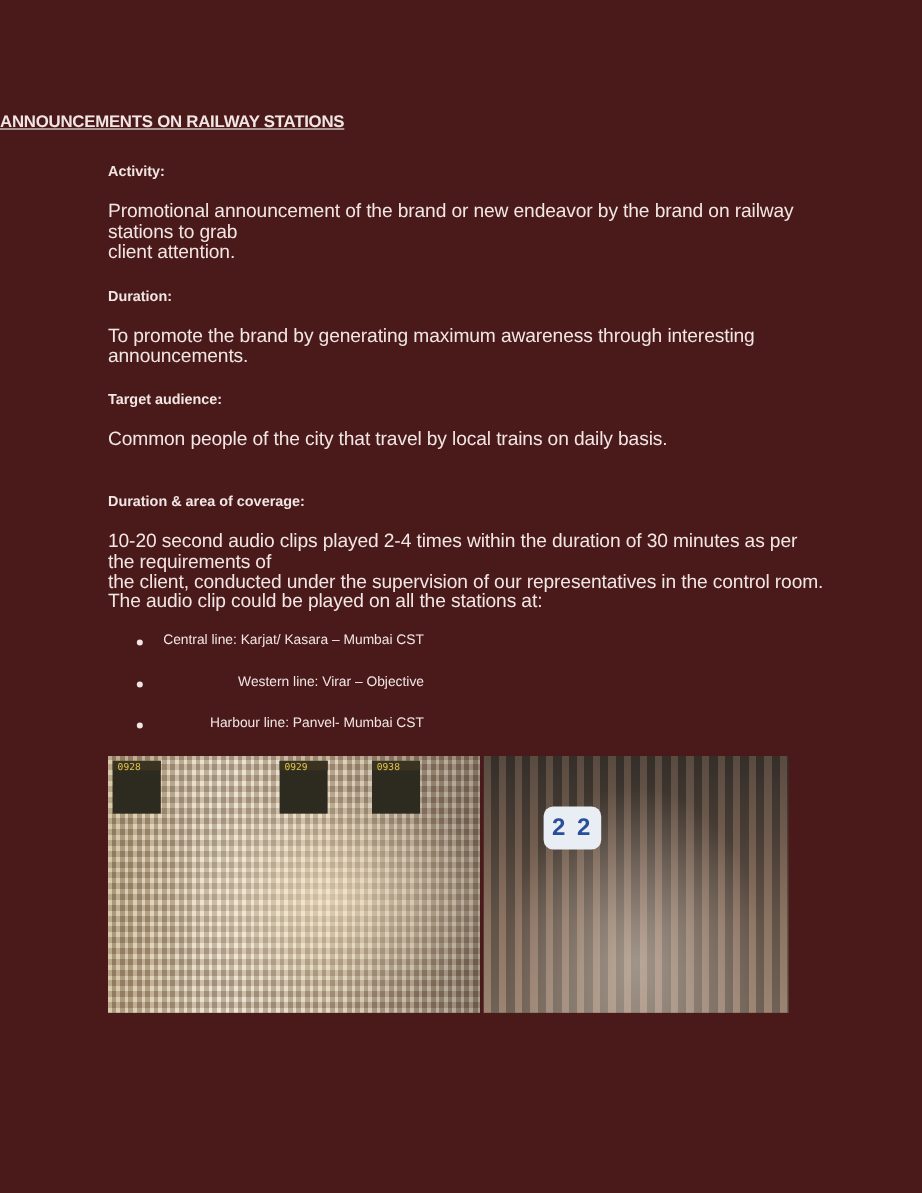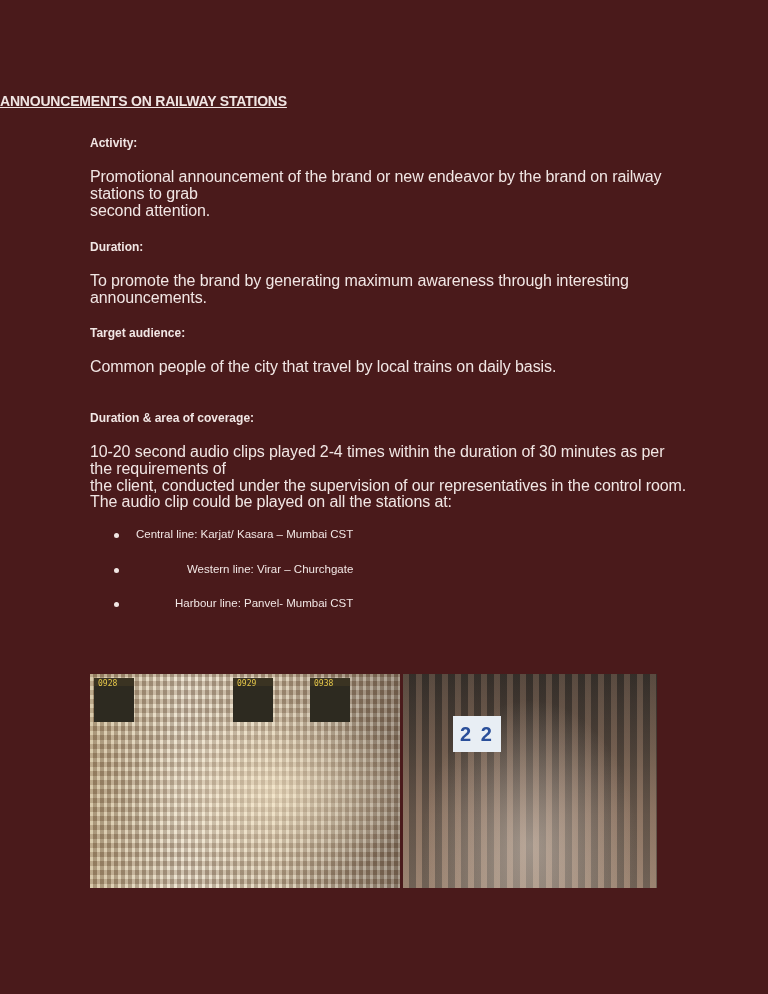--- a/index.html
+++ b/index.html
@@ -16,21 +16,21 @@
     position: absolute; left: 0; top: 93px; width: 768px; text-align: left;
     font-size: 14px; font-weight: bold; text-decoration: underline; letter-spacing: -0.2px;
   }
   .heading { position: absolute; left: 90px; font-size: 12px; font-weight: bold; }
   .para { position: absolute; left: 90px; width: 600px; font-size: 16px; line-height: 17px; letter-spacing: -0.1px; }
   .bullets { position: absolute; left: 112px; top: 528px; margin: 0; padding: 0; list-style: none; text-align: right; }
   .bullets li { position: relative; font-size: 11.5px; height: 34.5px; padding-left: 24px; }
   .bullets li .dot {
     position: absolute; left: 2px; top: 5px; width: 5px; height: 5px; border-radius: 50%; background: #f1e6e4;
   }
-  .photo { position: absolute; top: 630px; height: 214px; overflow: hidden; margin-top: 44px; }
+  .photo { position: absolute; top: 630px; height: 214px; overflow: hidden; }
   .photo-left {
     left: 90px; width: 310px;
     background:
       radial-gradient(ellipse at 60% 55%, rgba(255,240,210,0.55) 0%, rgba(0,0,0,0) 55%),
       repeating-linear-gradient(90deg, rgba(255,255,255,0.18) 0 3px, rgba(60,40,30,0.25) 3px 7px),
       repeating-linear-gradient(0deg, rgba(255,255,255,0.12) 0 4px, rgba(90,60,40,0.25) 4px 9px),
       linear-gradient(90deg, #c9b48a 0%, #e8dcc4 30%, #d8c7a8 60%, #8a7a66 100%);
   }
   .photo-left .board {
     position: absolute; top: 4px; height: 36px; width: 40px; background: #2d2a20; border-top: 8px solid #3a3322;
@@ -38,33 +38,33 @@
   .photo-left .board span { position: absolute; top: -7px; left: 4px; font-size: 8px; color: #e3c64a; font-family: "DejaVu Sans Mono", monospace; }
   .photo-right {
     left: 403px; width: 254px;
     background:
       radial-gradient(ellipse at 50% 80%, rgba(230,220,210,0.45) 0%, rgba(0,0,0,0) 60%),
       repeating-linear-gradient(90deg, rgba(200,150,120,0.22) 0 6px, rgba(40,30,25,0.3) 6px 13px),
       linear-gradient(180deg, #3a3530 0%, #5a4e44 35%, #7b6a5c 65%, #8f7f70 100%);
   }
   .photo-right .platform-sign {
     position: absolute; left: 50px; top: 42px; width: 36px; height: 36px; background: #e8eef4;
-    color: #2a4f9a; font-weight: bold; font-size: 22px; text-align: center; line-height: 36px;
+    color: #2a4f9a; font-weight: bold; font-size: 22px; text-align: center; line-height: 36px; border-radius: 8px;
   }
 </style>
 </head>
 <body>
 
 <div class="page">
   <div class="title">ANNOUNCEMENTS ON RAILWAY STATIONS</div>
 
   <div class="heading" style="top:136px">Activity:</div>
   <div class="para" style="top:168px">
     <div>Promotional announcement of the brand or new endeavor by the brand on railway stations to grab</div>
-    <div>second attention.</div>
+    <div>client attention.</div>
   </div>
 
   <div class="heading" style="top:240px">Duration:</div>
   <div class="para" style="top:272px">
     <div>To promote the brand by generating maximum awareness through interesting announcements.</div>
   </div>
 
   <div class="heading" style="top:326px">Target audience:</div>
   <div class="para" style="top:358px">
     <div>Common people of the city that travel by local trains on daily basis.</div>
@@ -72,21 +72,21 @@
 
   <div class="heading" style="top:411px">Duration &amp; area of coverage:</div>
   <div class="para" style="top:443px">
     <div>10-20 second audio clips played 2-4 times within the duration of 30 minutes as per the requirements of</div>
     <div>the client, conducted under the supervision of our representatives in the control room.</div>
   </div>
   <div class="para" style="top:493px">The audio clip could be played on all the stations at:</div>
 
   <ul class="bullets">
     <li><span class="dot"></span><span>Central line: Karjat/ Kasara – Mumbai CST</span></li>
-    <li><span class="dot"></span><span>Western line: Virar – Churchgate</span></li>
+    <li><span class="dot"></span><span>Western line: Virar – Objective</span></li>
     <li><span class="dot"></span><span>Harbour line: Panvel- Mumbai CST</span></li>
   </ul>
 
   <div class="photo photo-left">
     <div class="board" style="left:4px">
         <span>0928</span>
       </div>
     <div class="board" style="left:143px">
         <span>0929</span>
       </div>

